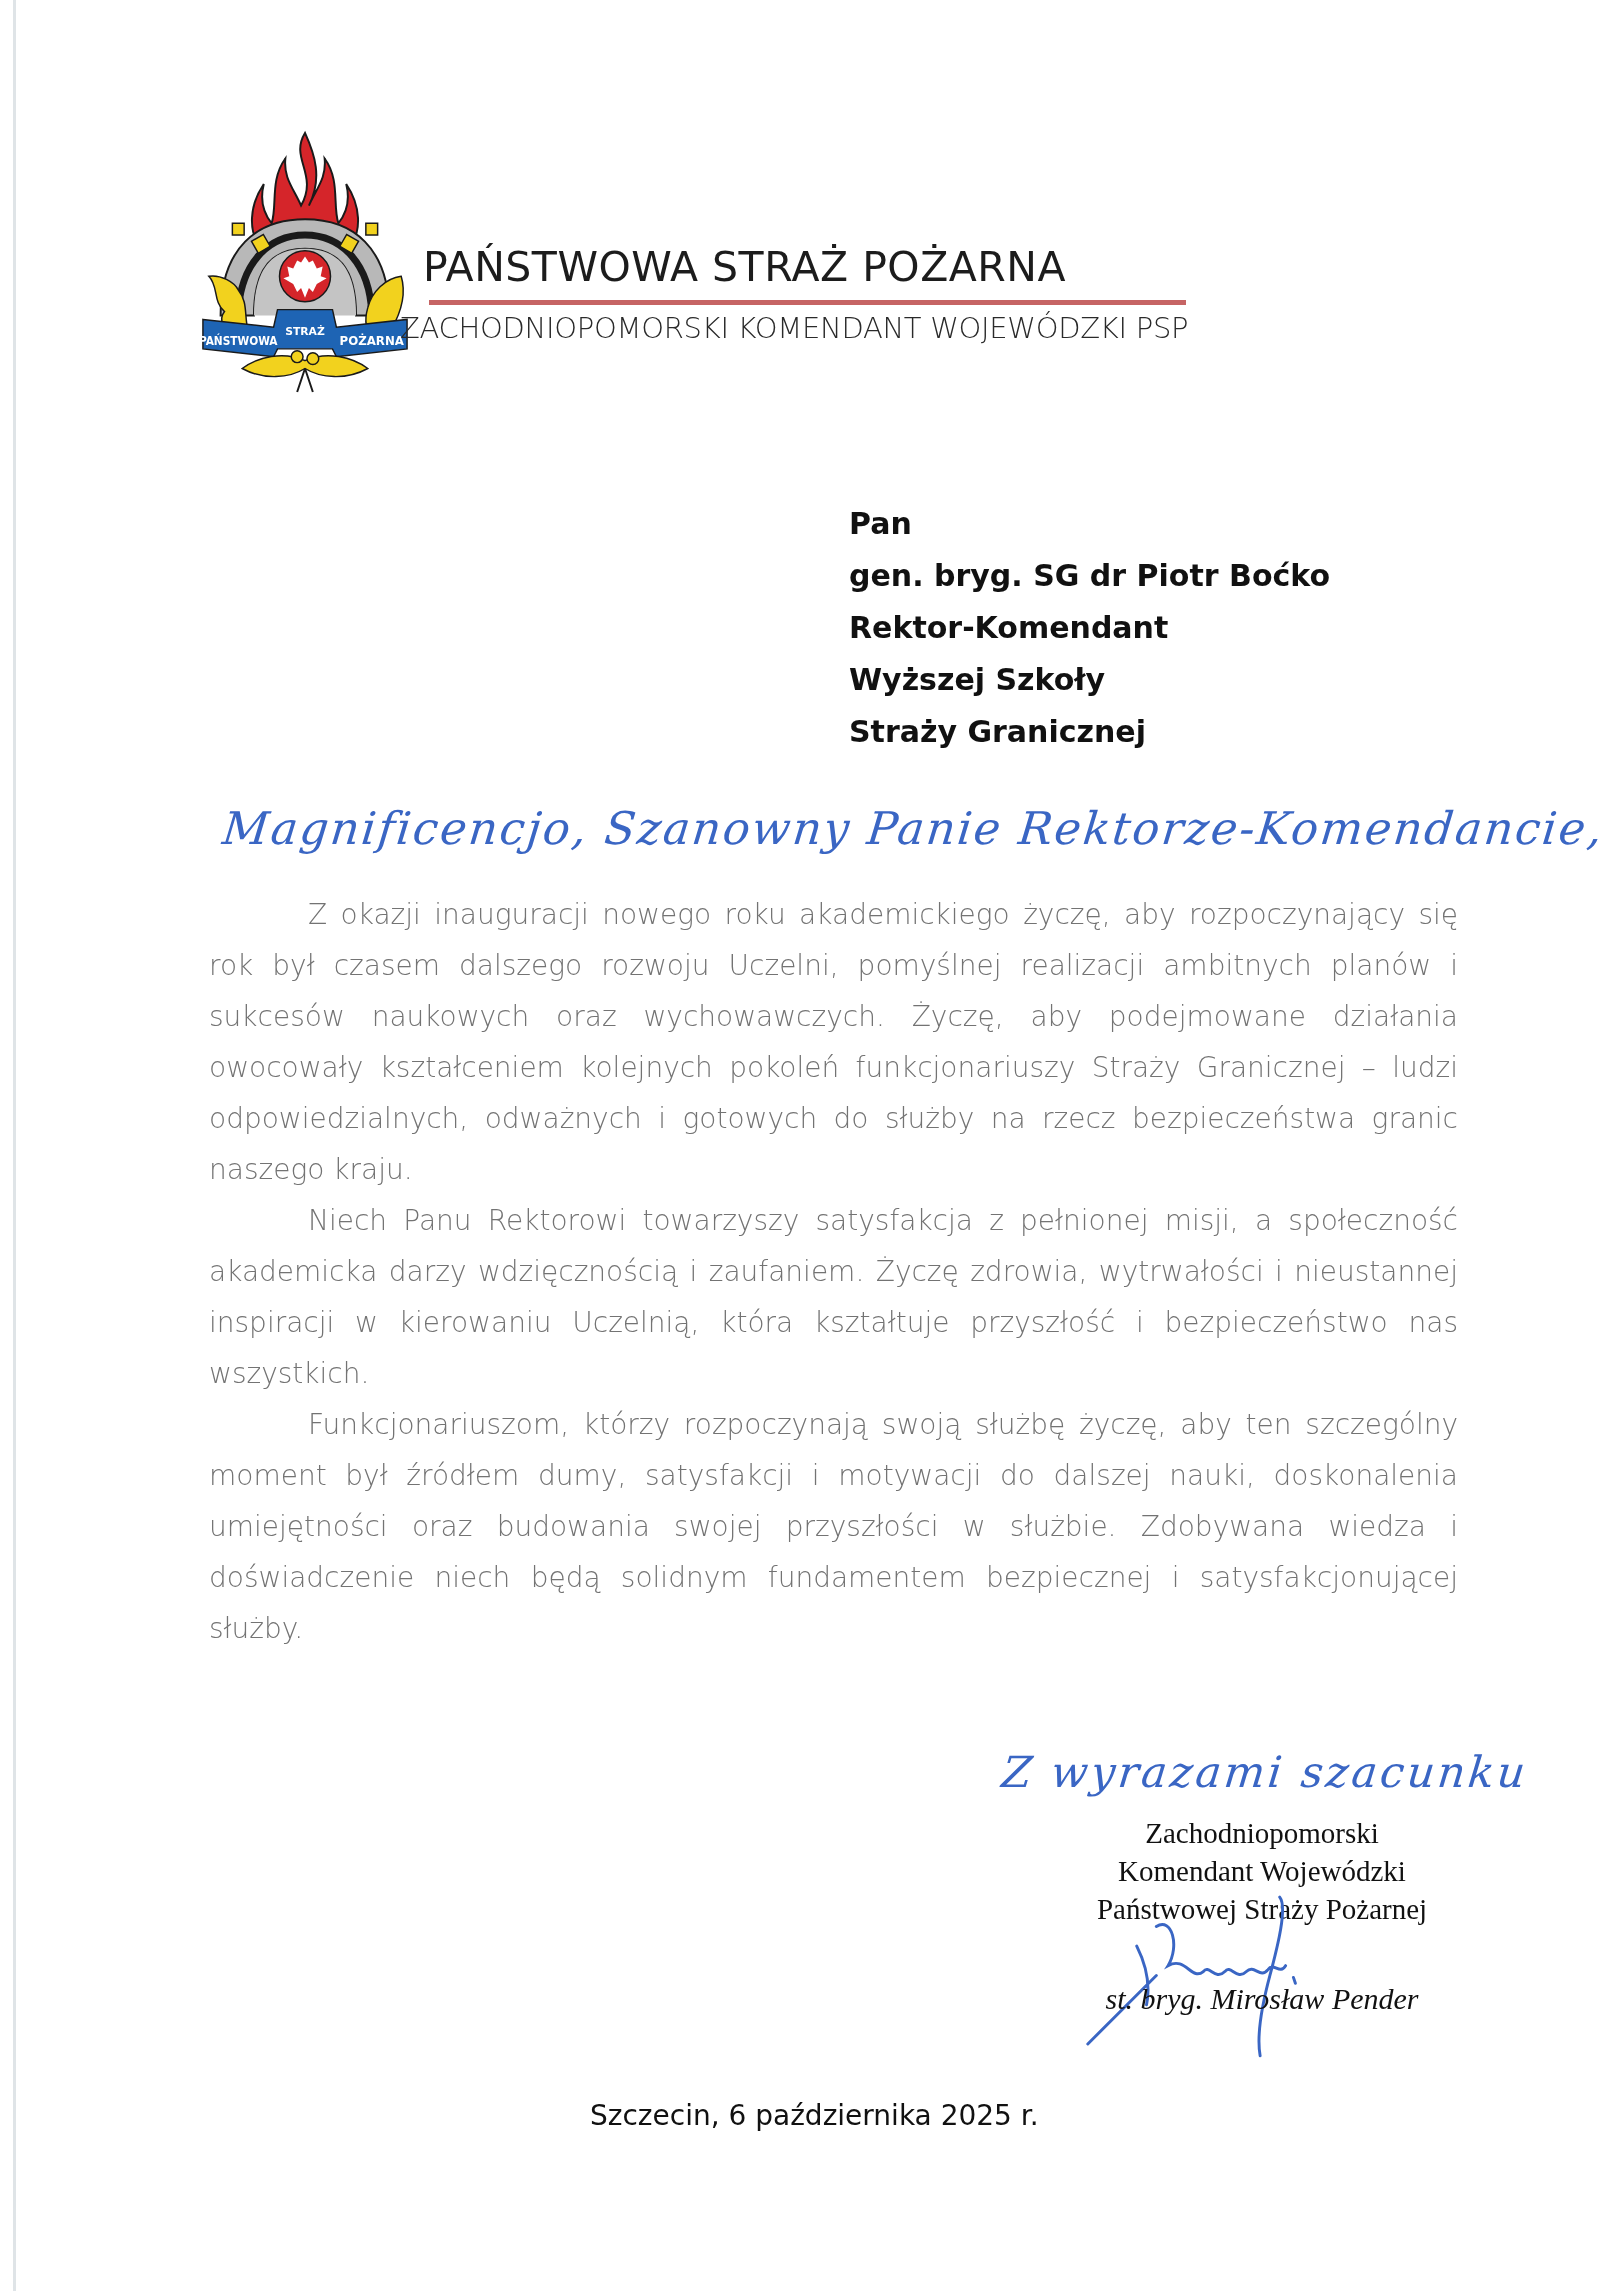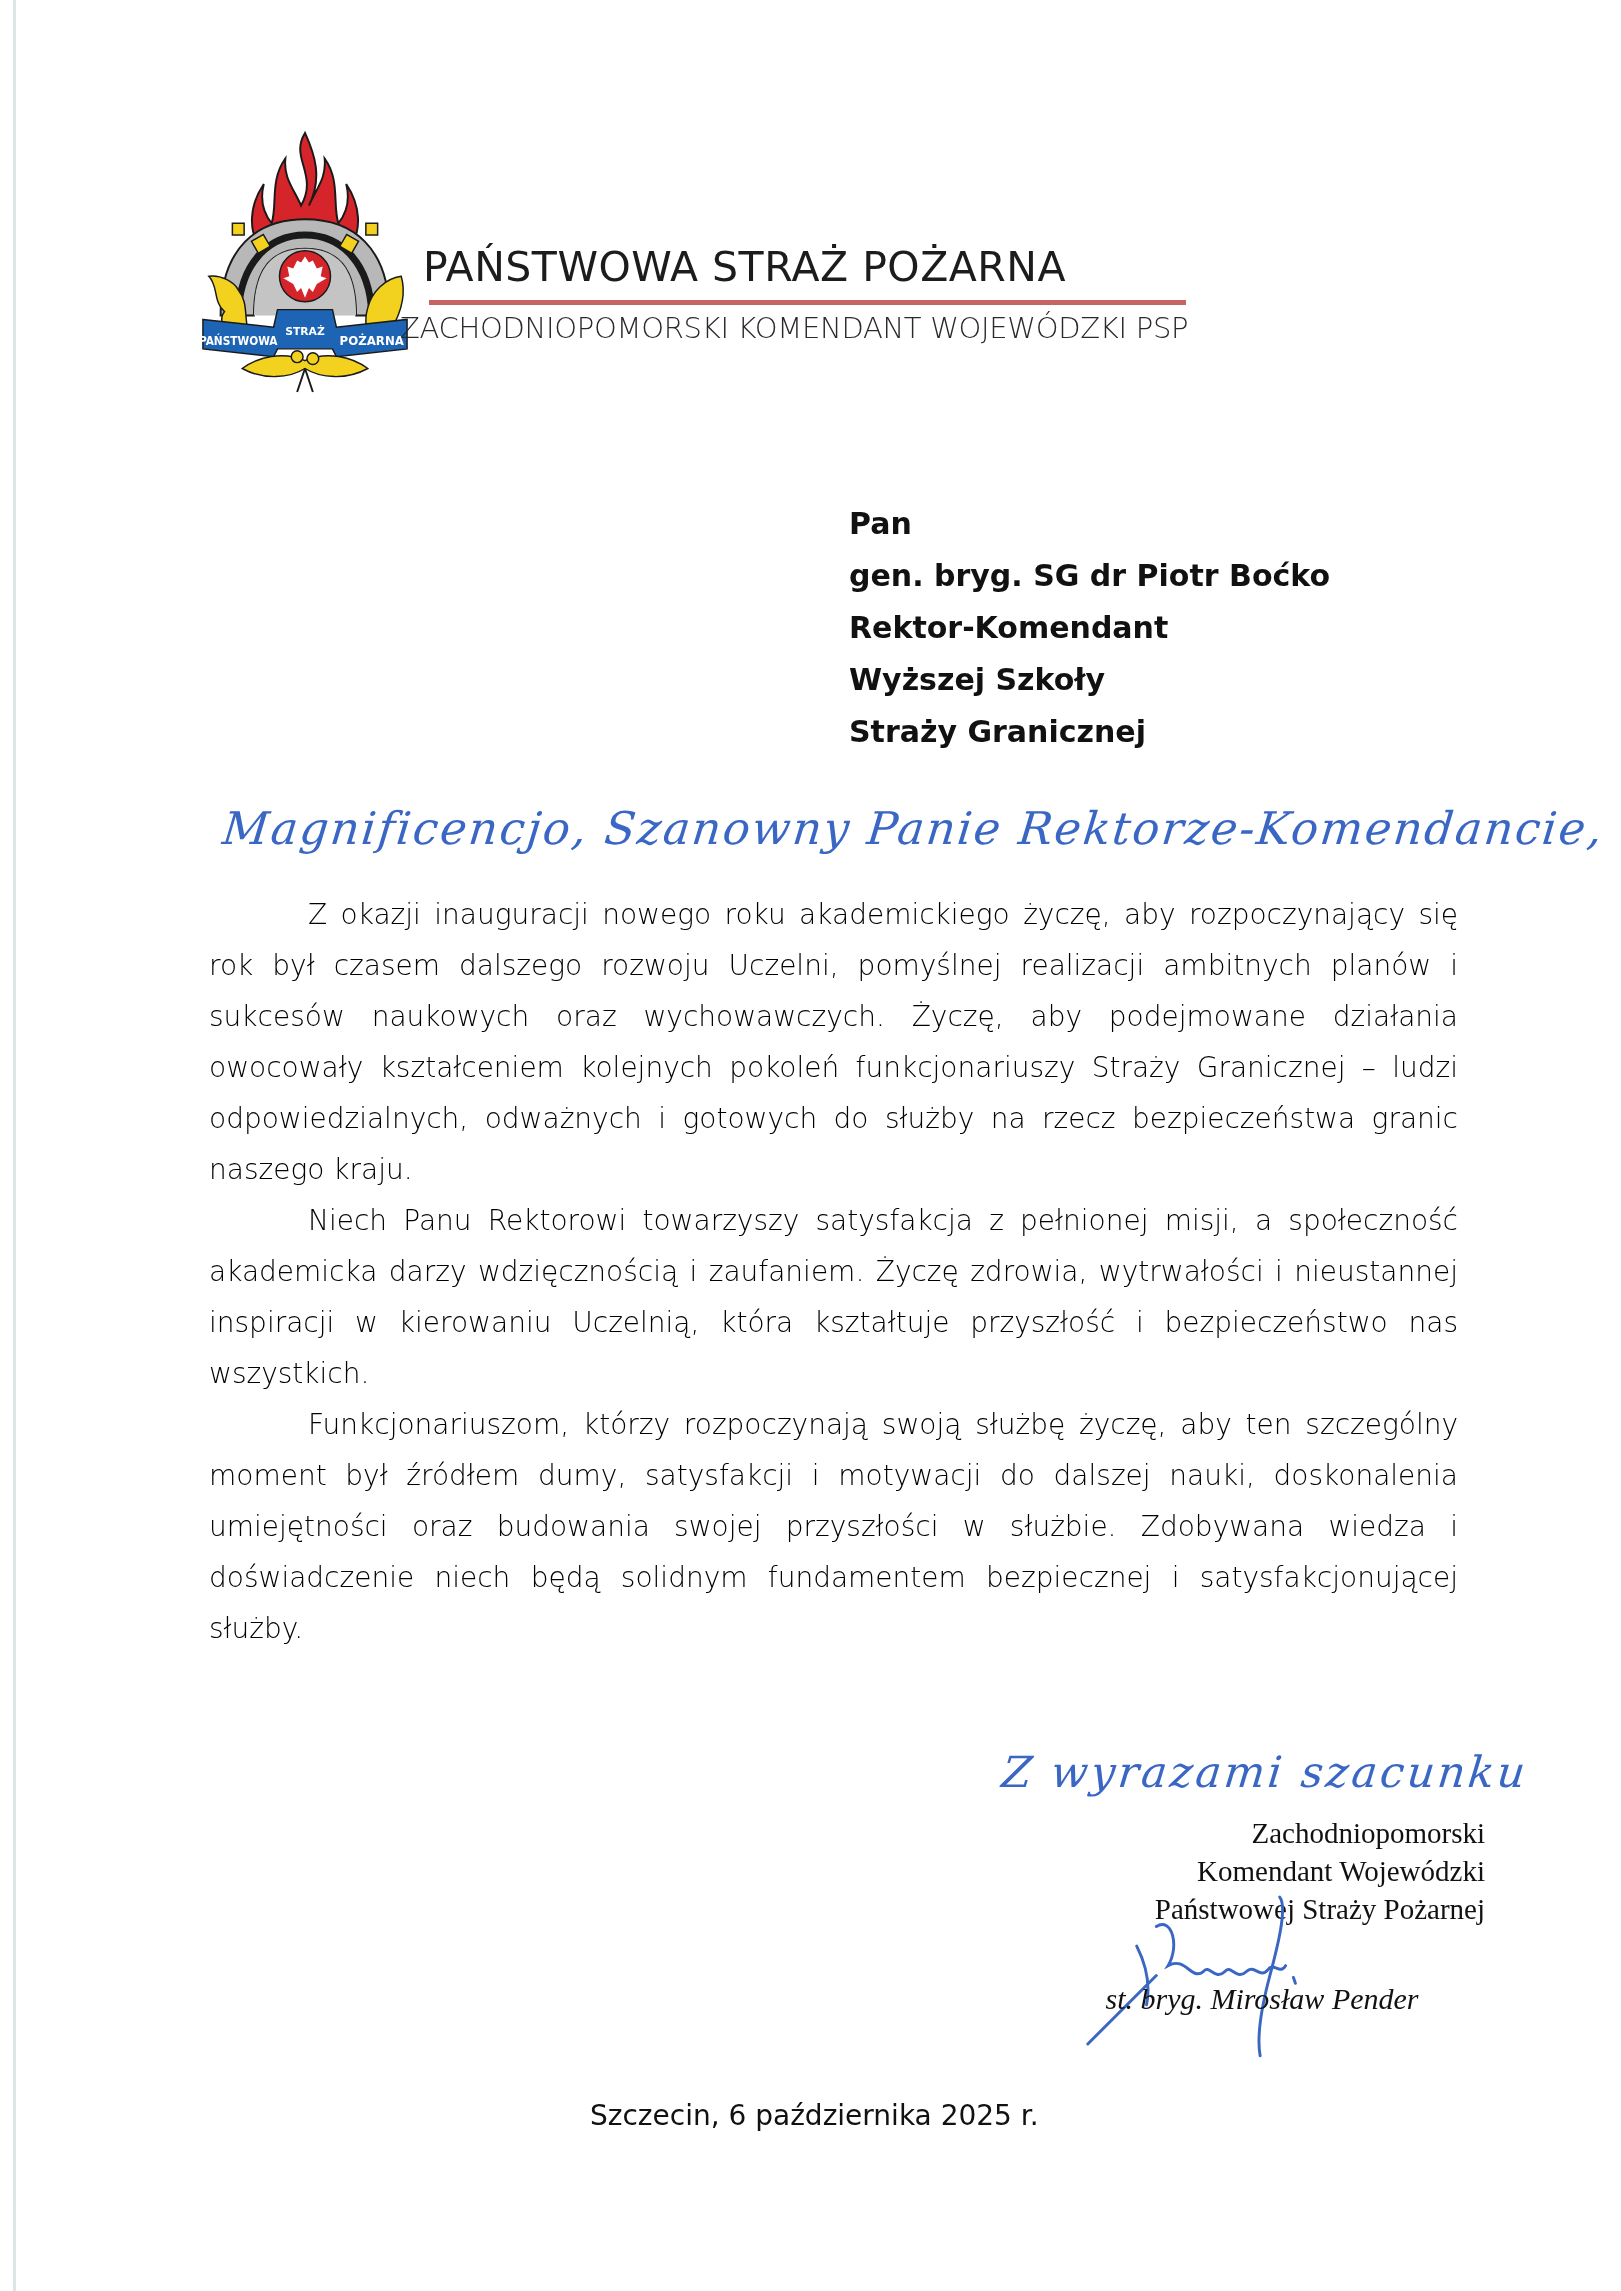--- a/index.html
+++ b/index.html
@@ -38,31 +38,31 @@
   .salutation {
     position: absolute; left: 223px; top: 802px;
     font-family: "DejaVu Serif", serif; font-style: italic; font-size: 45px;
     color: #3a66c4; white-space: nowrap; letter-spacing: 2px;
     transform: skewX(-6deg);
   }
   
   .body-text {
     position: absolute; left: 209px; top: 889px; width: 1249px;
     font-family: "DejaVu Sans", sans-serif; font-weight: 200; font-size: 28px;
-    line-height: 51px; color: #000000;
+    line-height: 51px; color: #737373;
   }
   .body-text p { margin: 0; text-indent: 99px; text-align: justify; text-align-last: left; }
   
   .closing {
     position: absolute; left: 1002px; top: 1747px;
     font-family: "DejaVu Serif", serif; font-style: italic; font-size: 43px;
     color: #3a66c4; white-space: nowrap; letter-spacing: 2.9px; transform: skewX(-6deg);
   }
   .sig-block {
-    position: absolute; left: 1039px; top: 1814px; width: 446px; text-align: right;
+    position: absolute; left: 1039px; top: 1814px; width: 446px; text-align: center;
     font-family: "Liberation Serif", serif; font-size: 29px; line-height: 38px; color: #111;
   }
   .sig-name {
     position: absolute; left: 1039px; top: 1982px; width: 446px; text-align: center;
     font-family: Liberation Serif, serif; font-style: italic; font-size: 30px; color: #111;
   }
   .signature-scribble { position: absolute; left: 1078px; top: 1887px; width: 235px; height: 172px; }
   
   .date-line {
     position: absolute; left: 590px; top: 2099px;

